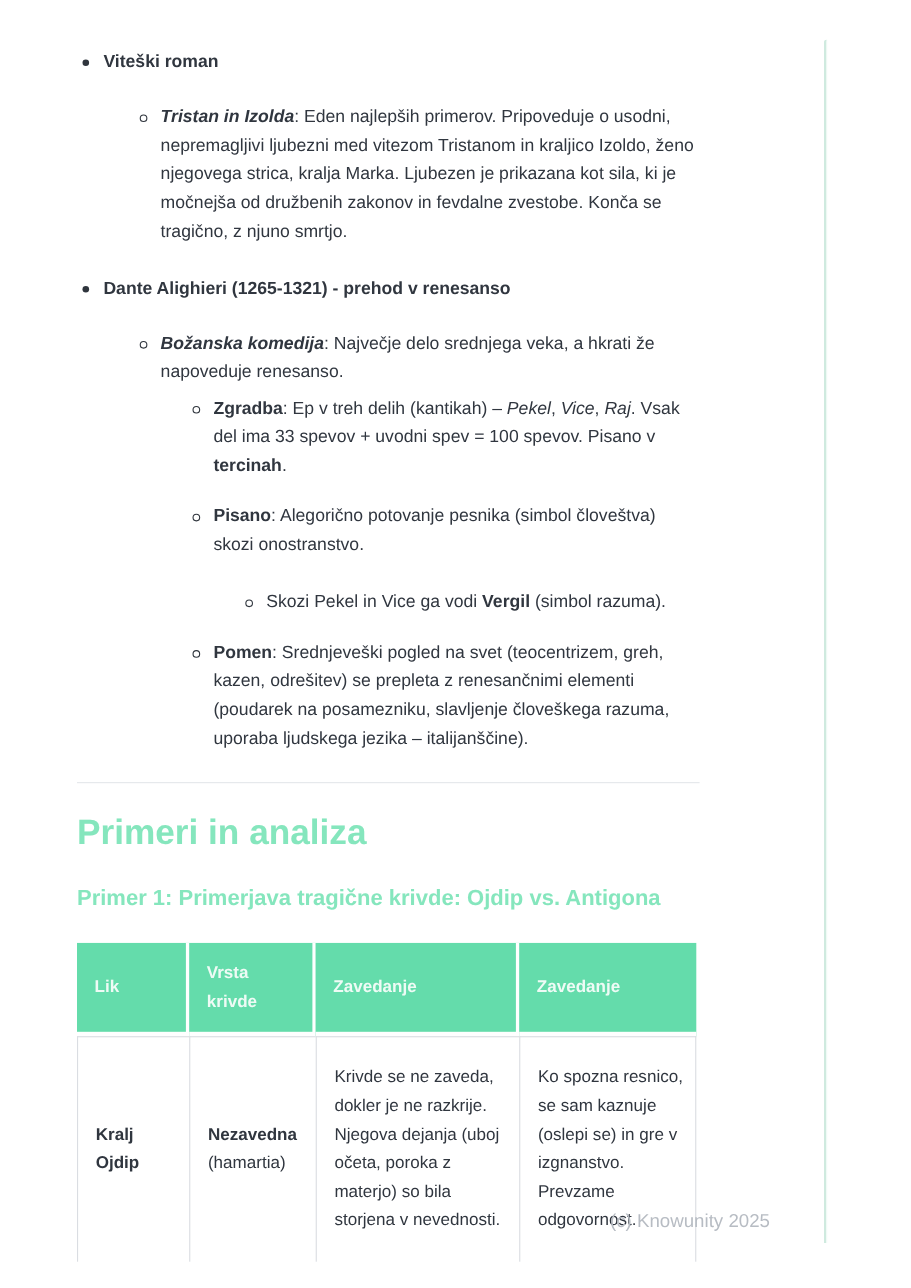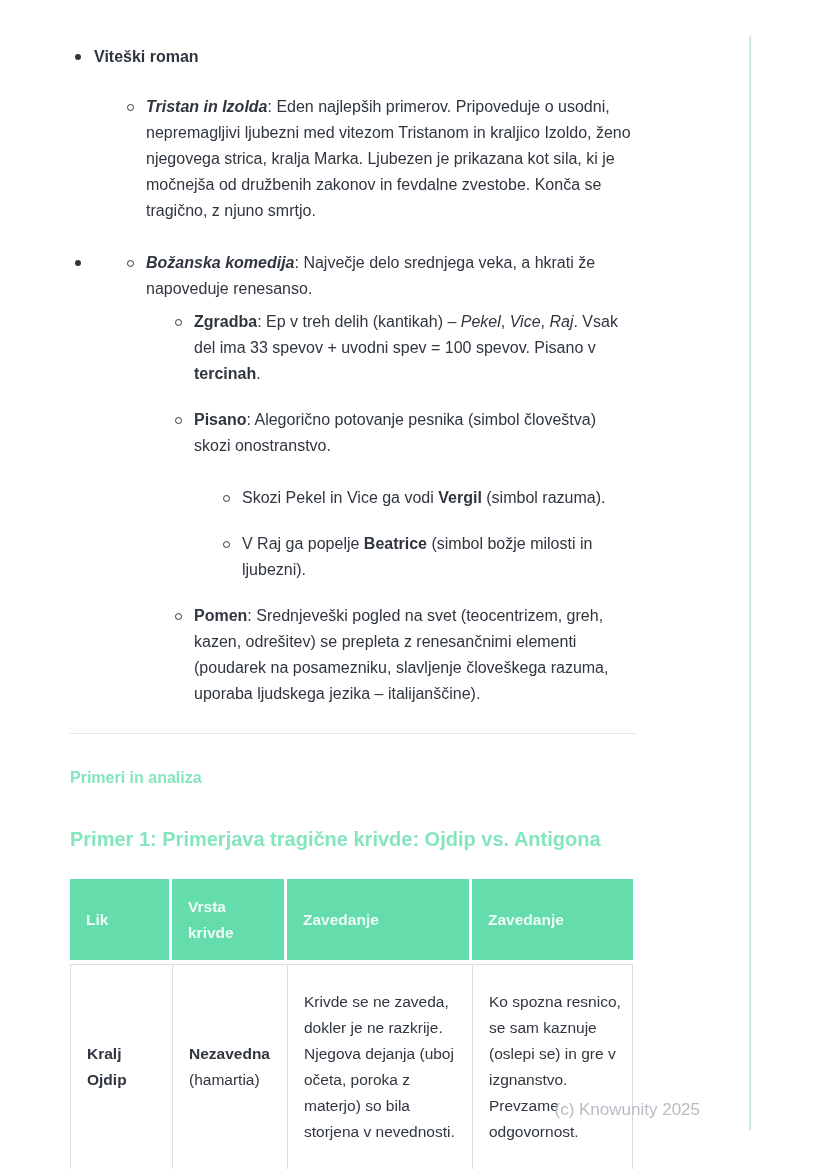--- a/index.html
+++ b/index.html
@@ -34,21 +34,21 @@
   .outline li li li{margin-bottom:20px;}
   .outline ul{margin-left:28px;margin-top:24px;}
   .outline ul ul{margin-left:24px;margin-top:7px;}
   .outline ul ul ul{margin-left:24px;margin-top:26px;}
   .b{font-weight:700;}
   .i{font-style:italic;}
   
   .divider{border:none;border-top:1px solid #e4e7ea;margin:20px 0 0 0;}
   .h2{
     margin:29px 0 0 0;
-    font-size:16px;line-height:30px;font-weight:700;
+    font-size:32px;line-height:30px;font-weight:700;
     color:#85e6bd;
   }
   .h3{
     margin:34px 0 0 0;
     font-size:20px;line-height:25px;font-weight:700;
     color:#85e6bd;
   }
   
   .table-clip{height:373px;overflow:hidden;margin-top:27px;}
   table{border-collapse:separate;border-spacing:0;table-layout:fixed;width:563px;}
@@ -89,26 +89,25 @@
 </head>
 <body>
 
 <div class="page">
   <div class="content">
 
     <ul class="outline" id="outline-root">
         <li><span class="b">Viteški roman</span><ul>
             <li><span class="b i">Tristan in Izolda</span><span>: Eden najlepših primerov. Pripoveduje o usodni, nepremagljivi ljubezni med vitezom Tristanom in kraljico Izoldo, ženo njegovega strica, kralja Marka. Ljubezen je prikazana kot sila, ki je močnejša od družbenih zakonov in fevdalne zvestobe. Konča se tragično, z njuno smrtjo.</span></li>
           </ul></li>
-        <li><ul>
+        <li><span class="b">Dante Alighieri (1265-1321) - prehod v renesanso</span><ul>
             <li><span class="b i">Božanska komedija</span><span>: Največje delo srednjega veka, a hkrati že napoveduje renesanso.</span><ul>
                 <li><span class="b">Zgradba</span><span>: Ep v treh delih (kantikah) – </span><span class="i">Pekel</span><span>, </span><span class="i">Vice</span><span>, </span><span class="i">Raj</span><span>. Vsak del ima 33 spevov + uvodni spev = 100 spevov. Pisano v </span><span class="b">tercinah</span><span>.</span></li>
                 <li><span class="b">Pisano</span><span>: Alegorično potovanje pesnika (simbol človeštva) skozi onostranstvo.</span><ul>
                     <li><span>Skozi Pekel in Vice ga vodi </span><span class="b">Vergil</span><span> (simbol razuma).</span></li>
-                    <li><span>V Raj ga popelje </span><span class="b">Beatrice</span><span> (simbol božje milosti in ljubezni).</span></li>
                   </ul></li>
                 <li><span class="b">Pomen</span><span>: Srednjeveški pogled na svet (teocentrizem, greh, kazen, odrešitev) se prepleta z renesančnimi elementi (poudarek na posamezniku, slavljenje človeškega razuma, uporaba ljudskega jezika – italijanščine).</span></li>
               </ul></li>
           </ul></li>
       </ul>
 
     <hr class="divider">
 
     <h2 class="h2">Primeri in analiza</h2>
     <h3 class="h3">Primer 1: Primerjava tragične krivde: Ojdip vs. Antigona</h3>

